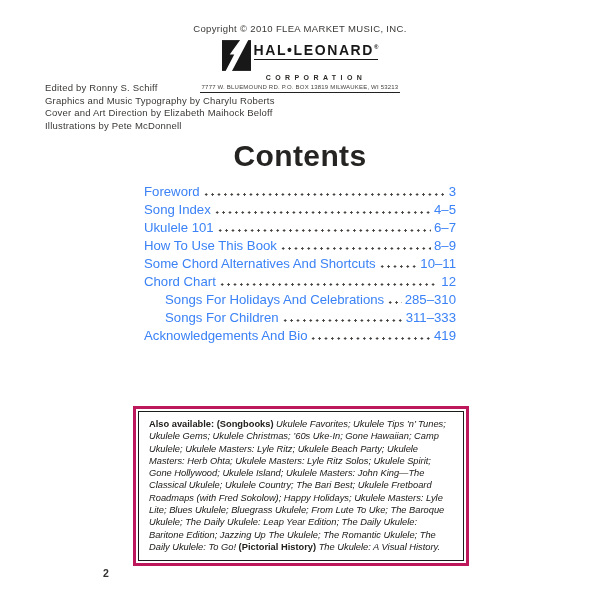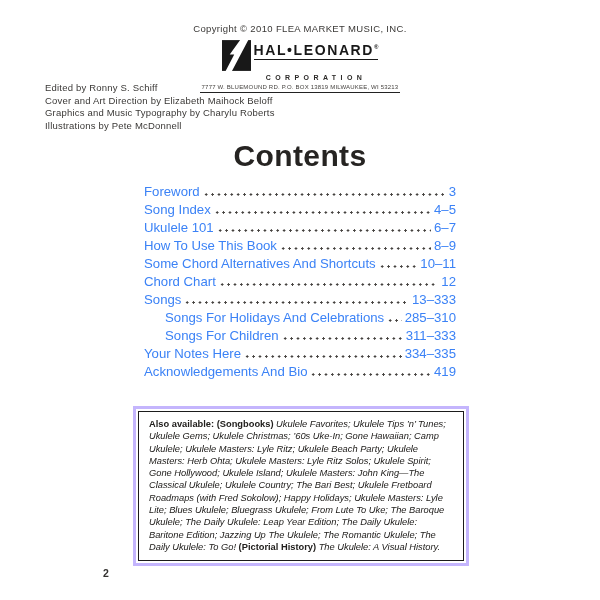--- a/index.html
+++ b/index.html
@@ -68,21 +68,21 @@
     flex: 1; height: 3px; margin: 0 3px;
     background-image: radial-gradient(circle, #45423f 1.05px, transparent 1.35px);
     background-size: 6.4px 3px;
     background-repeat: repeat-x;
     background-position: 0 100%;
   }
   .toc-pages { white-space: nowrap; }
   
   .also-box {
     position: absolute; top: 406px; left: 133px; width: 330px;
-    border: 3px solid #c4b5fd;
+    border: 3px solid #be185d;
     background: #fff;
   }
   .also-box-inner {
     border: 1px solid #1b1b1b; margin: 2px;
     padding: 6px 10px 7px;
     font-size: 9.3px; line-height: 12.3px; color: #22201e;
     font-style: italic; text-align: left;
   }
   .also-bold { font-style: normal; font-weight: bold; }
   
@@ -107,22 +107,22 @@
       <div class="hl-text">
         <div class="hl-name"><span>HAL•LEONARD</span><span class="hl-reg">®</span></div>
         <div class="hl-corp">CORPORATION</div>
       </div>
     </div>
     <div class="hl-addr">7777 W. BLUEMOUND RD. P.O. BOX 13819 MILWAUKEE, WI 53213</div>
   </div>
 
   <div class="credits">
     <div>Edited by Ronny S. Schiff</div>
+    <div>Graphics and Music Typography by Charylu Roberts</div>
     <div>Cover and Art Direction by Elizabeth Maihock Beloff</div>
-    <div>Graphics and Music Typography by Charylu Roberts</div>
     <div>Illustrations by Pete McDonnell</div>
   </div>
 
   <div class="contents-title">Contents</div>
 
   <div class="toc">
     <div class="toc-row">
       <span class="toc-label">Foreword</span>
       <span class="toc-leader"></span>
       <span class="toc-pages">3</span>
@@ -145,39 +145,29 @@
     <div class="toc-row">
       <span class="toc-label">Some Chord Alternatives And Shortcuts</span>
       <span class="toc-leader"></span>
       <span class="toc-pages">10–11</span>
     </div>
     <div class="toc-row">
       <span class="toc-label">Chord Chart</span>
       <span class="toc-leader"></span>
       <span class="toc-pages">12</span>
     </div>
-    <div class="toc-row">
-      <span class="toc-label">Songs</span>
-      <span class="toc-leader"></span>
-      <span class="toc-pages">13–333</span>
-    </div>
     <div class="toc-row indent">
       <span class="toc-label">Songs For Holidays And Celebrations</span>
       <span class="toc-leader"></span>
       <span class="toc-pages">285–310</span>
     </div>
     <div class="toc-row indent">
       <span class="toc-label">Songs For Children</span>
       <span class="toc-leader"></span>
       <span class="toc-pages">311–333</span>
-    </div>
-    <div class="toc-row">
-      <span class="toc-label">Your Notes Here</span>
-      <span class="toc-leader"></span>
-      <span class="toc-pages">334–335</span>
     </div>
     <div class="toc-row">
       <span class="toc-label">Acknowledgements And Bio</span>
       <span class="toc-leader"></span>
       <span class="toc-pages">419</span>
     </div>
   </div>
 
   <div class="also-box">
     <div class="also-box-inner"><span class="also-bold">Also available:</span> <span class="also-bold">(Songbooks)</span> <span>Ukulele Favorites; Ukulele Tips ’n’ Tunes; Ukulele Gems; Ukulele Christmas; ’60s Uke-In; Gone Hawaiian; Camp Ukulele; Ukulele Masters: Lyle Ritz; Ukulele Beach Party; Ukulele Masters: Herb Ohta; Ukulele Masters: Lyle Ritz Solos; Ukulele Spirit; Gone Hollywood; Ukulele Island; Ukulele Masters: John King—The Classical Ukulele; Ukulele Country; The Bari Best; Ukulele Fretboard Roadmaps (with Fred Sokolow); Happy Holidays; Ukulele Masters: Lyle Lite; Blues Ukulele; Bluegrass Ukulele; From Lute To Uke; The Baroque Ukulele; The Daily Ukulele: Leap Year Edition; The Daily Ukulele: Baritone Edition; Jazzing Up The Ukulele; The Romantic Ukulele; The Daily Ukulele: To Go!</span> <span class="also-bold">(Pictorial History)</span> <span>The Ukulele: A Visual History.</span></div>

